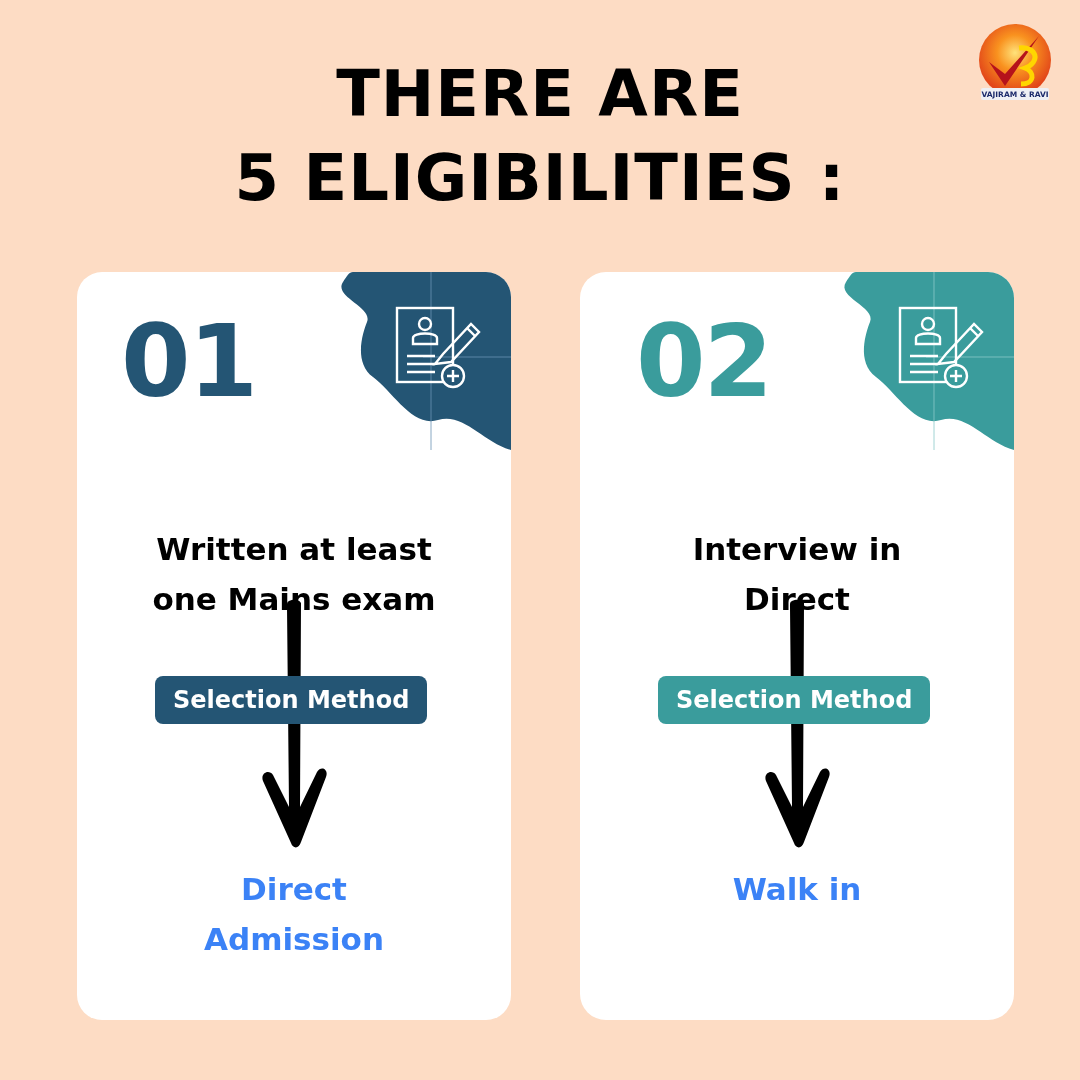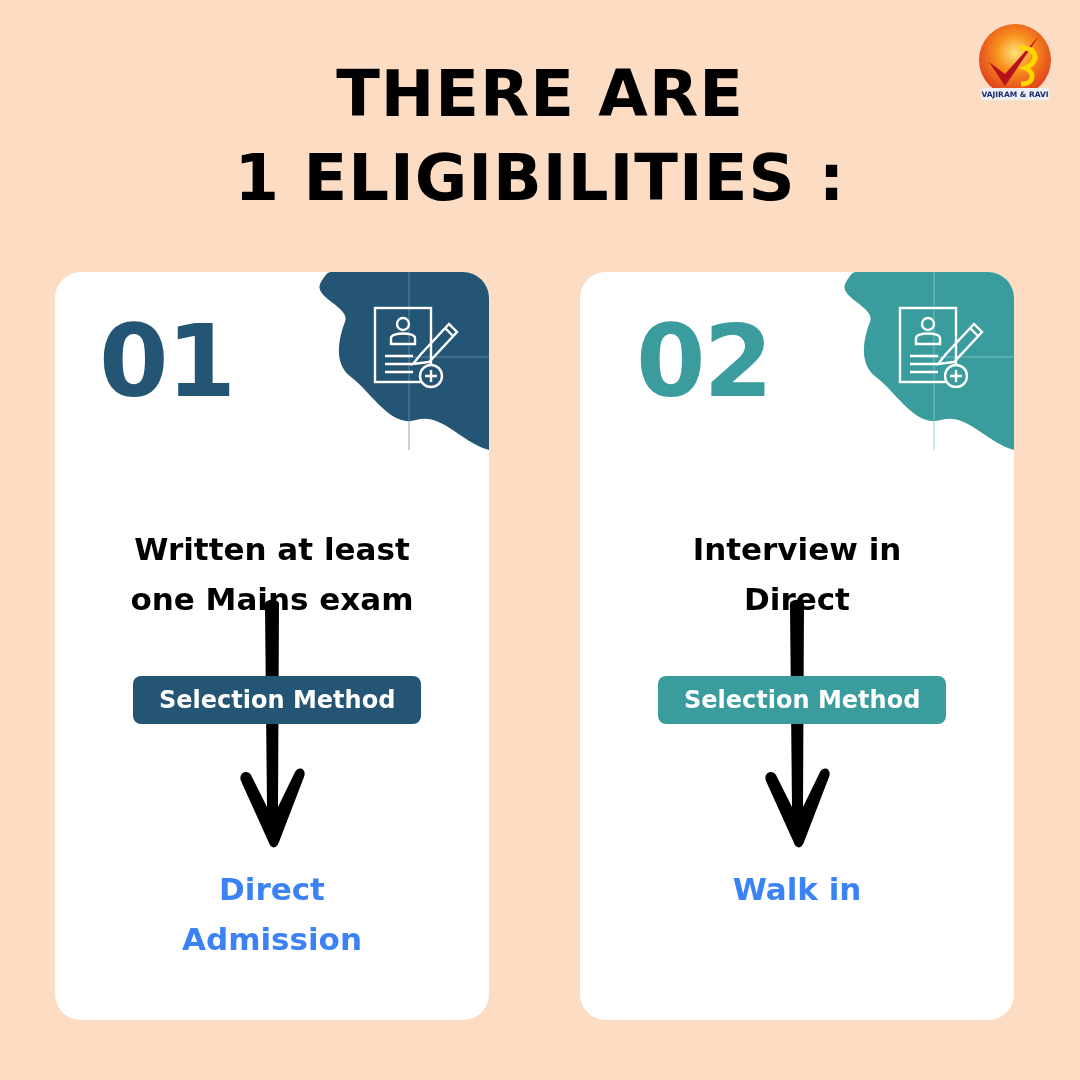--- a/index.html
+++ b/index.html
@@ -15,48 +15,48 @@
     font-size:64px; line-height:84px; letter-spacing:1px; color:#000;
   }
   .title div { display:block; }
   .logo {
     position:absolute; left:975px; top:22px; width:80px; height:84px;
   }
   .card {
     position:absolute; top:272px; width:434px; height:748px;
     background:#fff; border-radius:26px; overflow:hidden;
   }
-  .card.c1 { left:55px; }
+  .card.c1 { left:77px;border-radius:25px; }
   .card.c2 { left:580px; }
   .blob { position:absolute; right:0; top:0; width:178px; height:178px; }
   .num {
     position:absolute; left:44px; top:30px; font-weight:bold;
     font-size:100px; line-height:120px; letter-spacing:-2px;
   }
   .desc {
     position:absolute; left:0; top:208px; width:100%; text-align:center;
     font-weight:bold; font-size:31px; line-height:50px; color:#000;margin-top:44px;
   }
   .arrow { position:absolute; left:182px; top:325px; width:70px; height:255px; }
   .badge {
     position:absolute; top:404px; left:78px; height:48px; border-radius:8px;
     color:#fff; font-weight:bold; font-size:24px; line-height:48px;
-    padding:0 26px; white-space:nowrap;
+    padding:0 18px; white-space:nowrap;
   }
   .result {
     position:absolute; left:0; top:592px; width:100%; text-align:center;
     font-weight:bold; font-size:31px; line-height:50px; color:#3b82f6;
   }
 </style>
 </head>
 <body>
 
 <div class="title">
   <div>THERE ARE</div>
-  <div>1 ELIGIBILITIES :</div>
+  <div>5 ELIGIBILITIES :</div>
 </div>
 
 <div class="logo">
   <svg width="80" height="84" viewBox="0 0 80 84">
     <defs>
       <radialGradient id="lg" cx="50%" cy="40%" r="55%">
         <stop offset="0%" stop-color="#ffe27a"></stop>
         <stop offset="45%" stop-color="#f9921f"></stop>
         <stop offset="100%" stop-color="#e2461a"></stop>
       </radialGradient>

